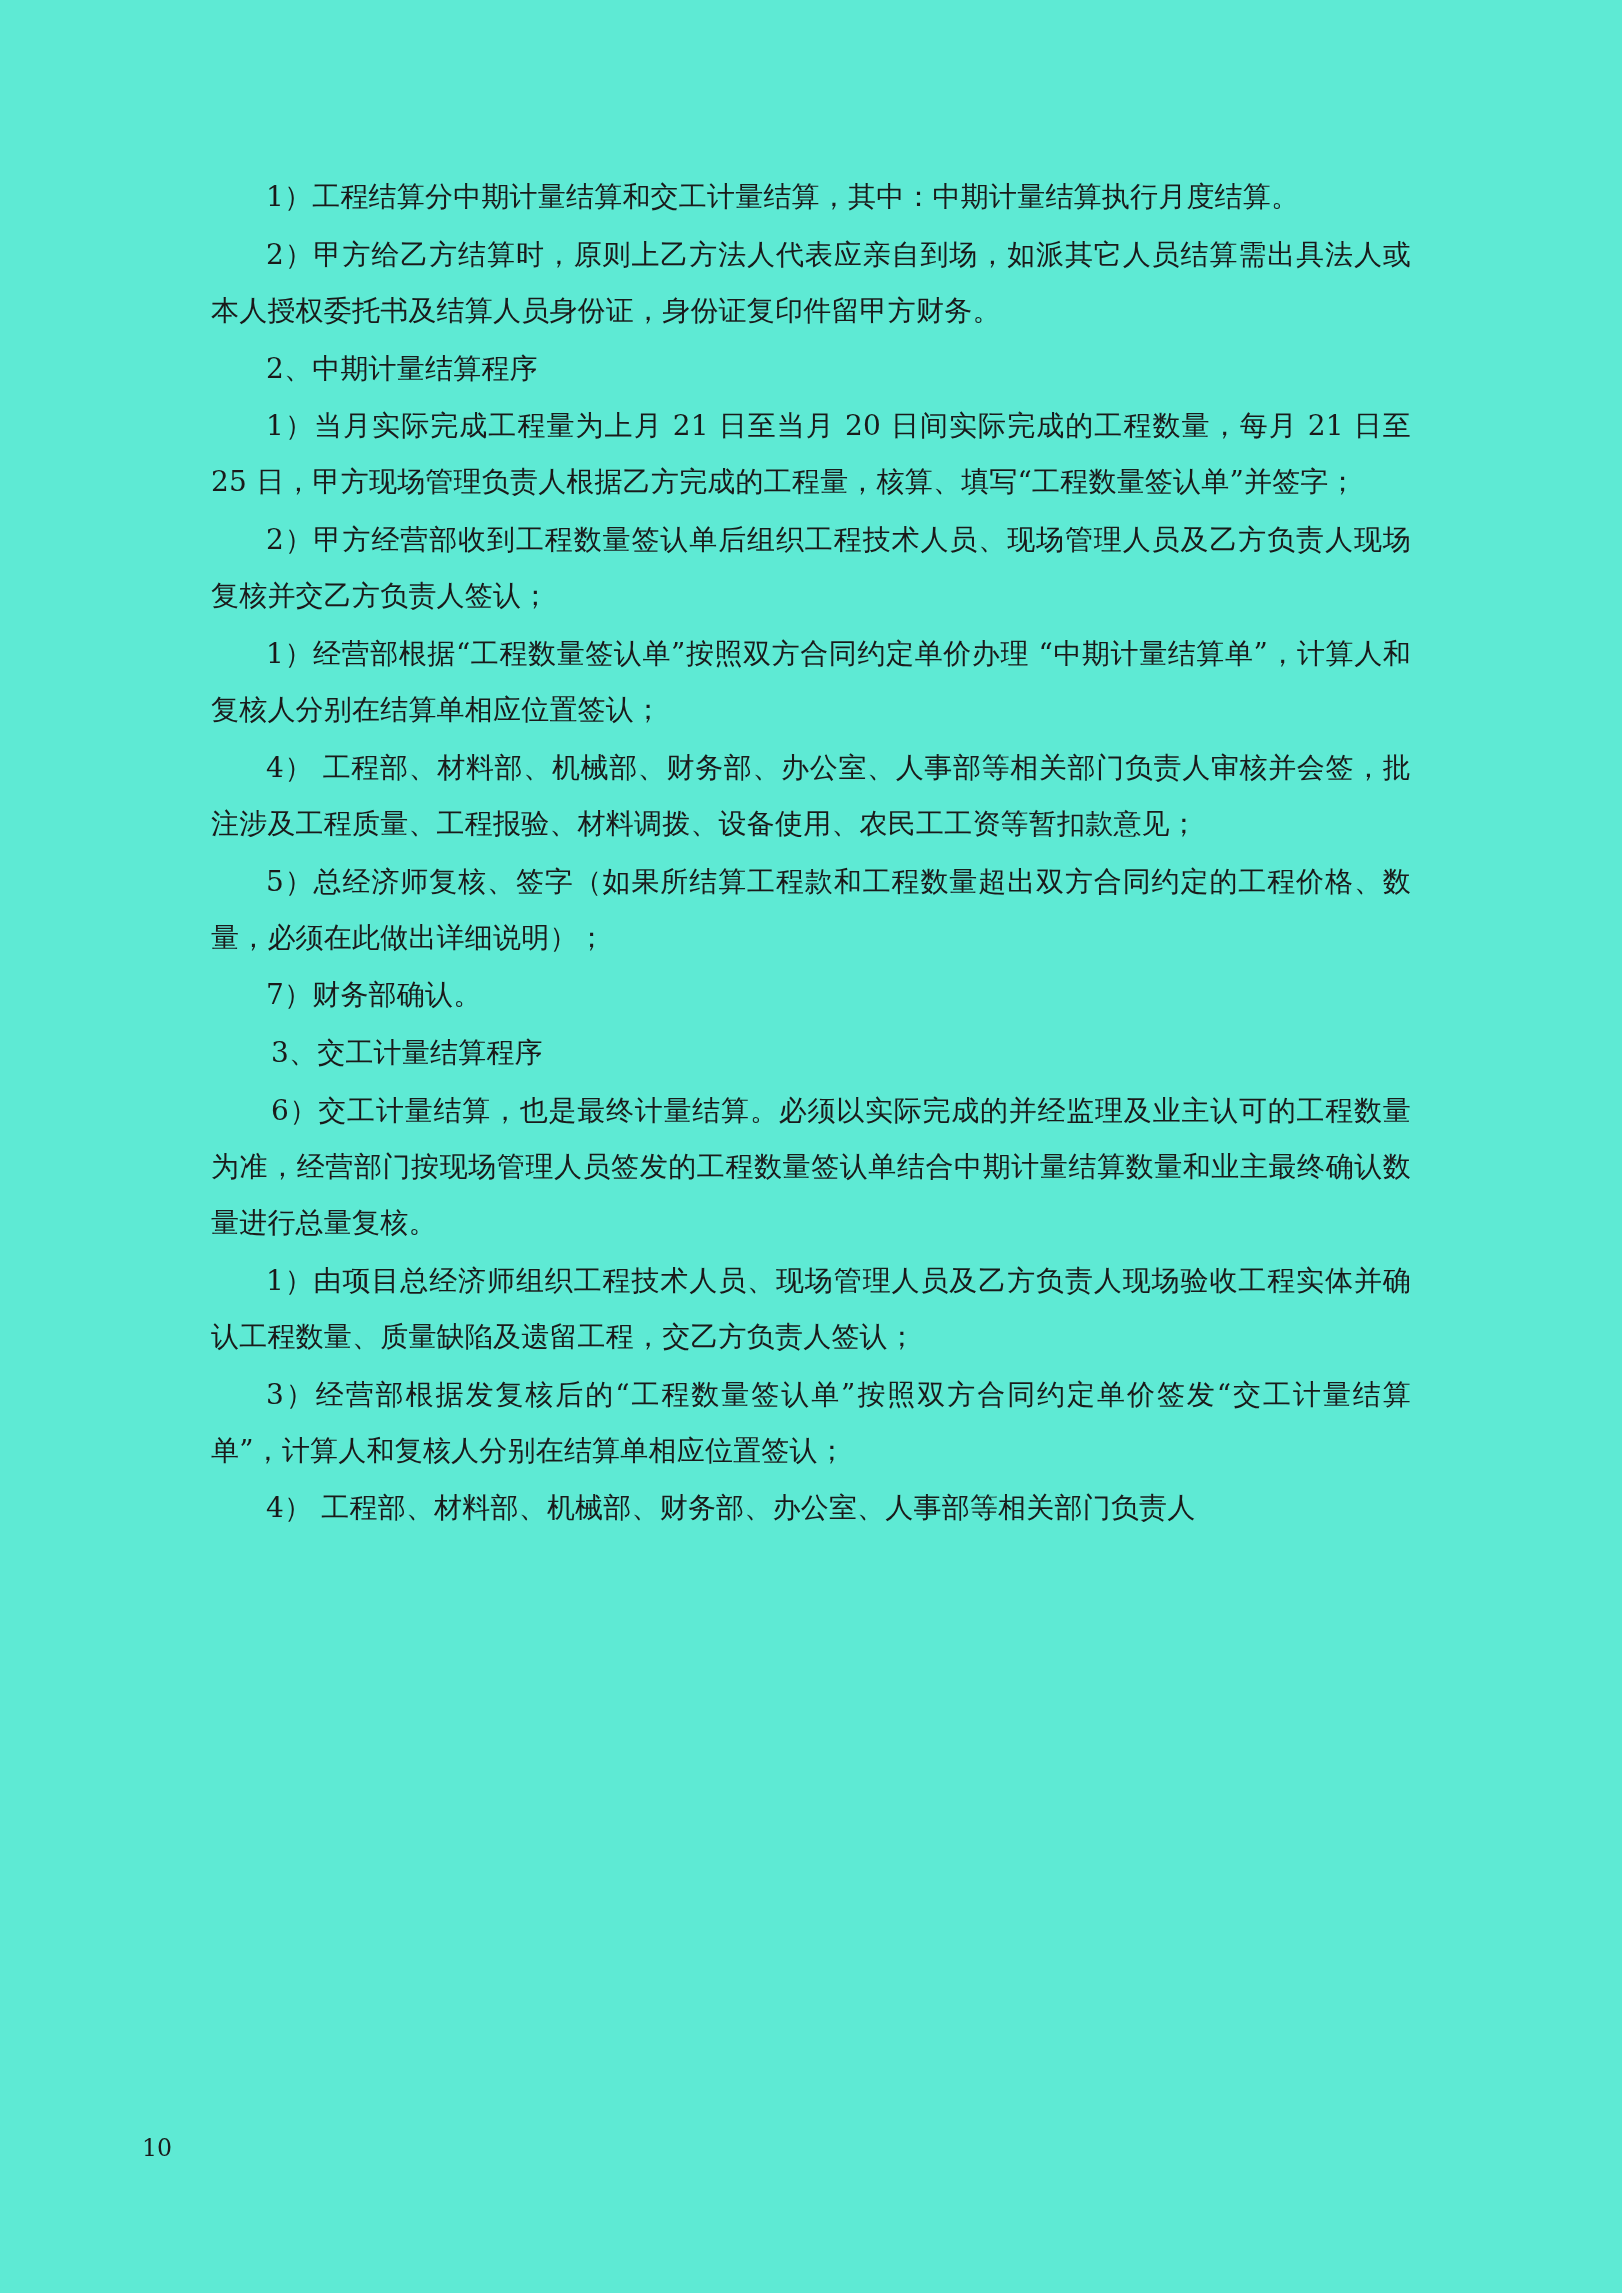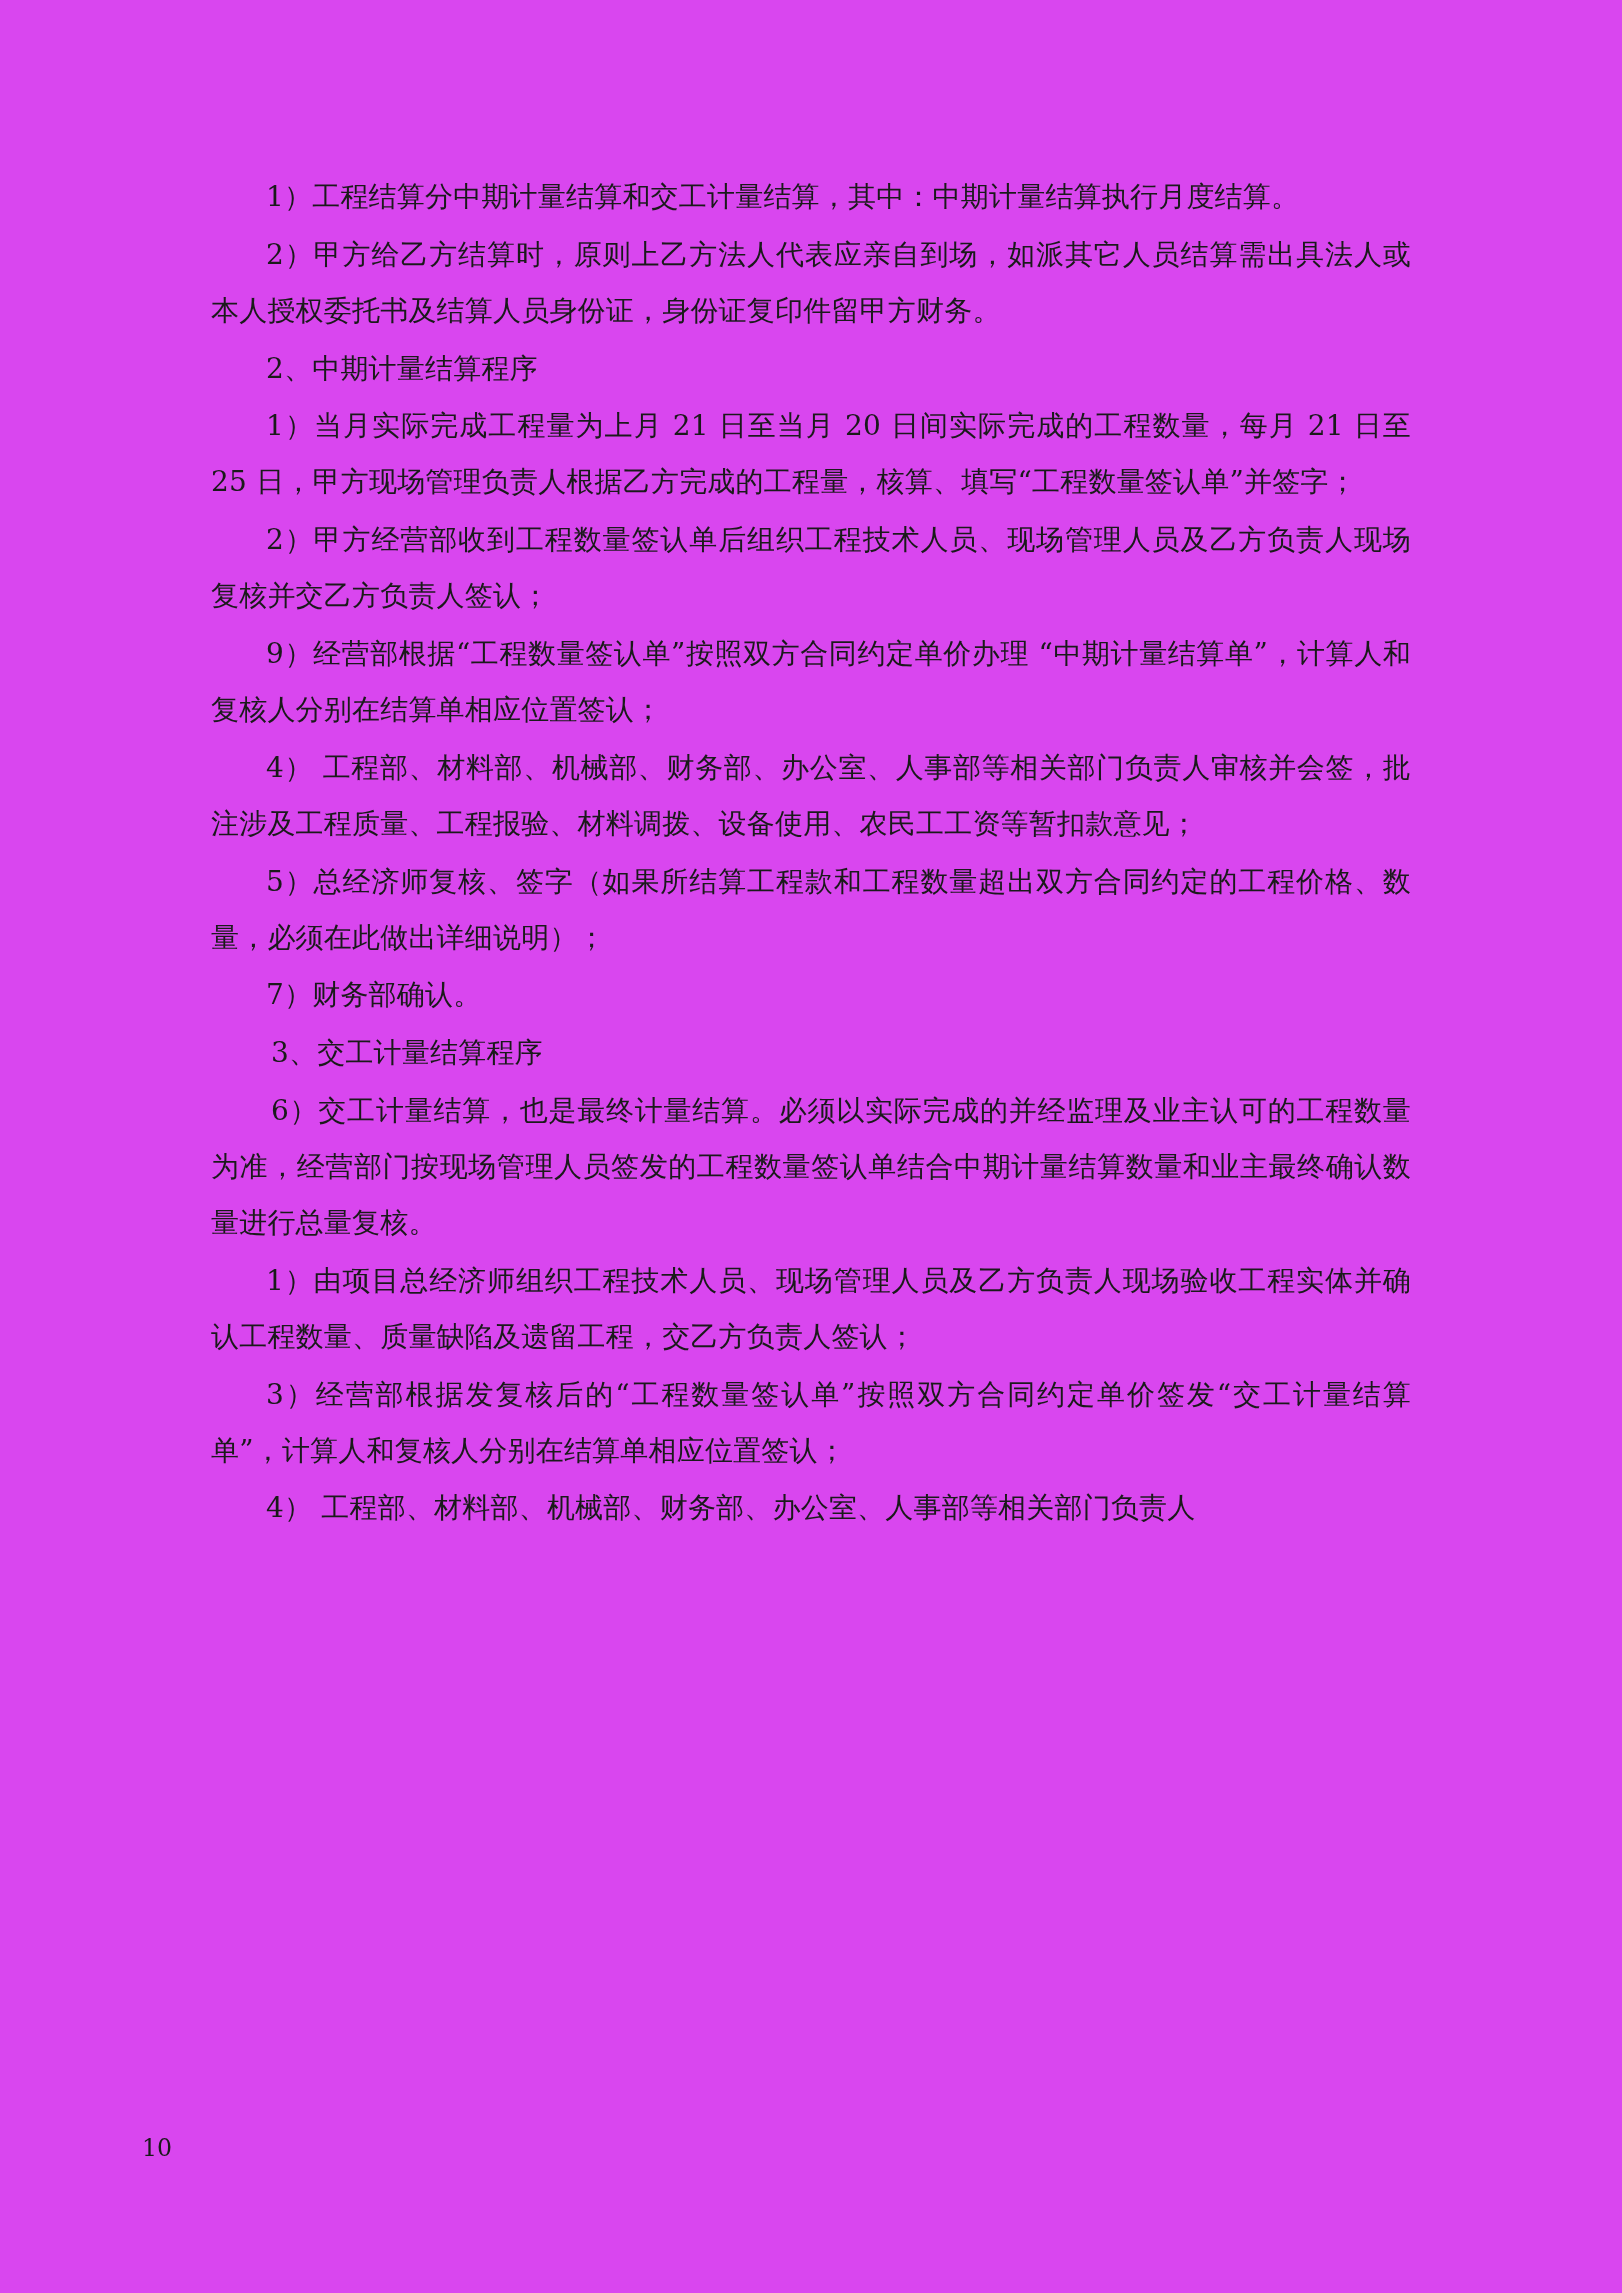--- a/index.html
+++ b/index.html
@@ -13,21 +13,21 @@
     position: relative;
     font-family: "DejaVu Serif", "Liberation Serif", serif;
     color: #000000;
   }
   .page {
     position: absolute;
     top: 0;
     left: 0;
     width: 1623px;
     height: 2294px;
-    background: #d946ef;
+    background: #5eead4;
     box-sizing: border-box;
   }
   .content {
     position: absolute;
     left: 211px;
     top: 169px;
     width: 1200px;
   }
   p.para {
     margin: 0 0 1.8px 0;
@@ -56,21 +56,21 @@
 </head>
 <body>
 
 <div class="page">
   <div class="content">
     <p class="para indent1">1）工程结算分中期计量结算和交工计量结算，其中：中期计量结算执行月度结算。</p>
     <p class="para indent1">2）甲方给乙方结算时，原则上乙方法人代表应亲自到场，如派其它人员结算需出具法人或本人授权委托书及结算人员身份证，身份证复印件留甲方财务。</p>
     <p class="para indent1">2、中期计量结算程序</p>
     <p class="para indent1">1）当月实际完成工程量为上月 21 日至当月 20 日间实际完成的工程数量，每月 21 日至 25 日，甲方现场管理负责人根据乙方完成的工程量，核算、填写“工程数量签认单”并签字；</p>
     <p class="para indent1">2）甲方经营部收到工程数量签认单后组织工程技术人员、现场管理人员及乙方负责人现场复核并交乙方负责人签认；</p>
-    <p class="para indent1">9）经营部根据“工程数量签认单”按照双方合同约定单价办理 “中期计量结算单”，计算人和复核人分别在结算单相应位置签认；</p>
+    <p class="para indent1">1）经营部根据“工程数量签认单”按照双方合同约定单价办理 “中期计量结算单”，计算人和复核人分别在结算单相应位置签认；</p>
     <p class="para indent1">4） 工程部、材料部、机械部、财务部、办公室、人事部等相关部门负责人审核并会签，批注涉及工程质量、工程报验、材料调拨、设备使用、农民工工资等暂扣款意见；</p>
     <p class="para indent1">5）总经济师复核、签字（如果所结算工程款和工程数量超出双方合同约定的工程价格、数量，必须在此做出详细说明）；</p>
     <p class="para indent1">7）财务部确认。</p>
     <p class="para indent2">3、交工计量结算程序</p>
     <p class="para indent2">6）交工计量结算，也是最终计量结算。必须以实际完成的并经监理及业主认可的工程数量为准，经营部门按现场管理人员签发的工程数量签认单结合中期计量结算数量和业主最终确认数量进行总量复核。</p>
     <p class="para indent1">1）由项目总经济师组织工程技术人员、现场管理人员及乙方负责人现场验收工程实体并确认工程数量、质量缺陷及遗留工程，交乙方负责人签认；</p>
     <p class="para indent1">3）经营部根据发复核后的“工程数量签认单”按照双方合同约定单价签发“交工计量结算单”，计算人和复核人分别在结算单相应位置签认；</p>
     <p class="para indent1">4） 工程部、材料部、机械部、财务部、办公室、人事部等相关部门负责人</p>
   </div>
   <div class="footer-page">10</div>

